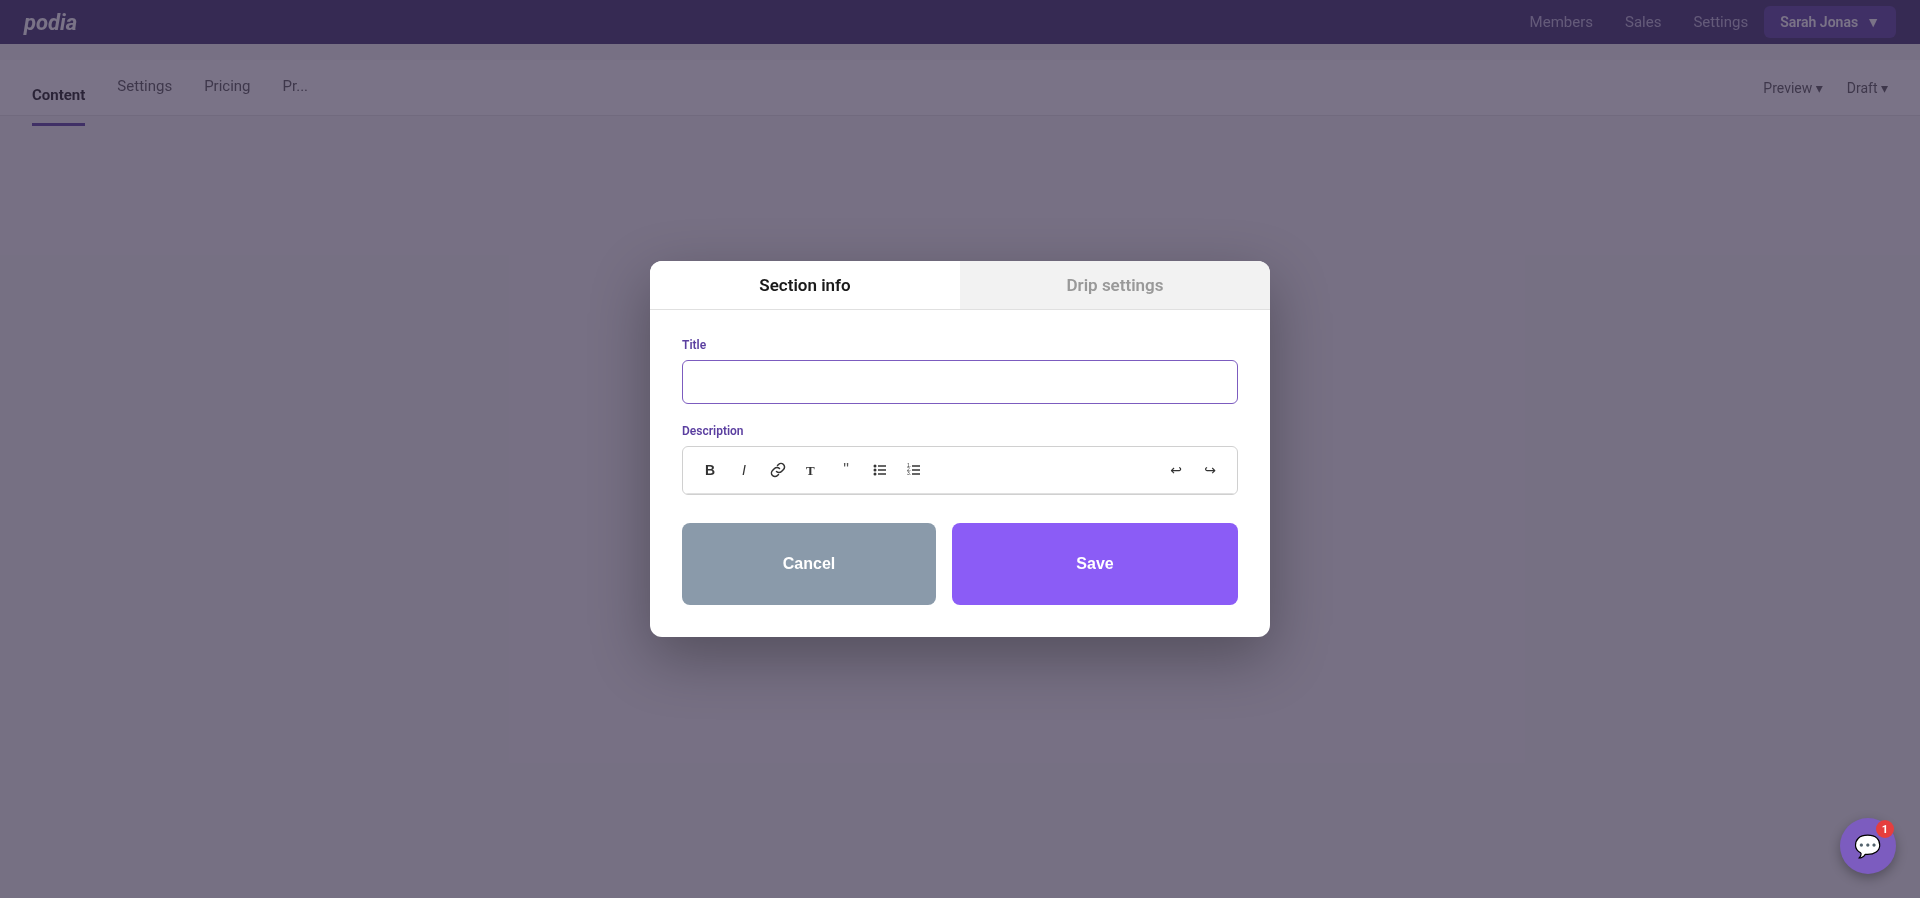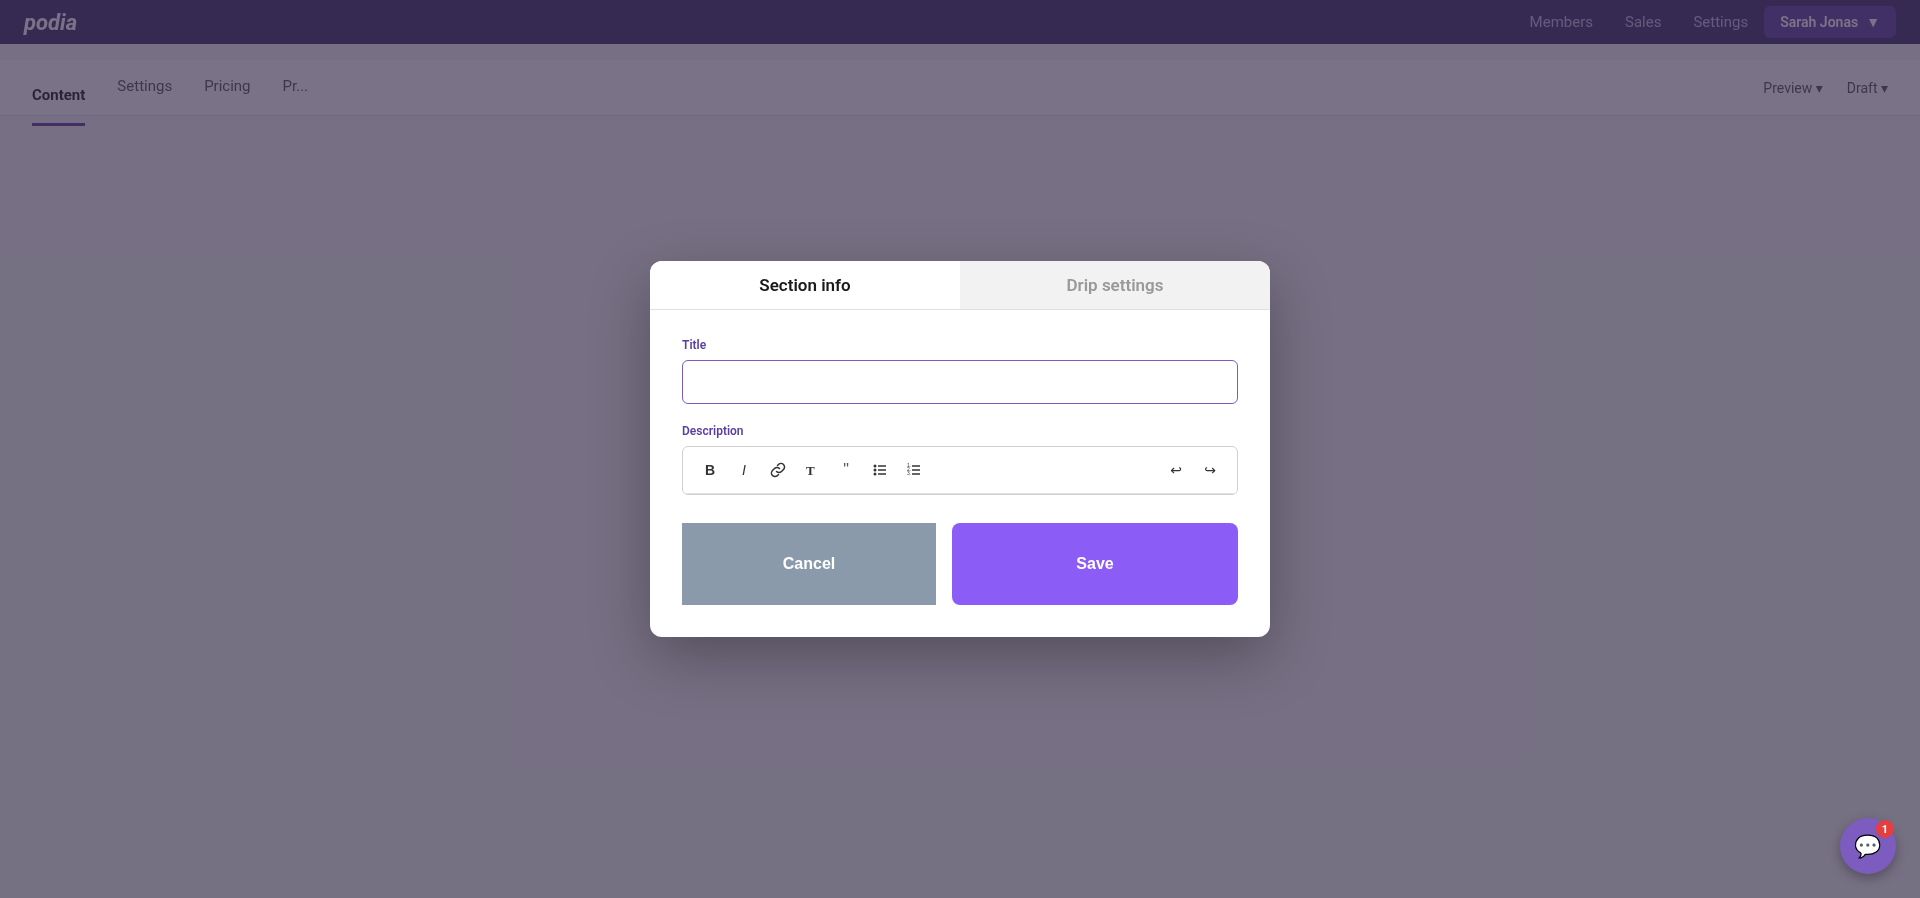--- a/index.html
+++ b/index.html
@@ -233,21 +233,21 @@
       display: flex;
       gap: 16px;
     }
 
     .btn-cancel {
       flex: 1;
       padding: 16px;
       background: #8a9aaa;
       color: white;
       border: none;
-      border-radius: 0;
+      border-radius: 8px;
       font-size: 16px;
       font-weight: 600;
       cursor: pointer;
     }
 
     .btn-save {
       flex: 1;
       padding: 32px;
       background: #8b5cf6;
       color: white;

